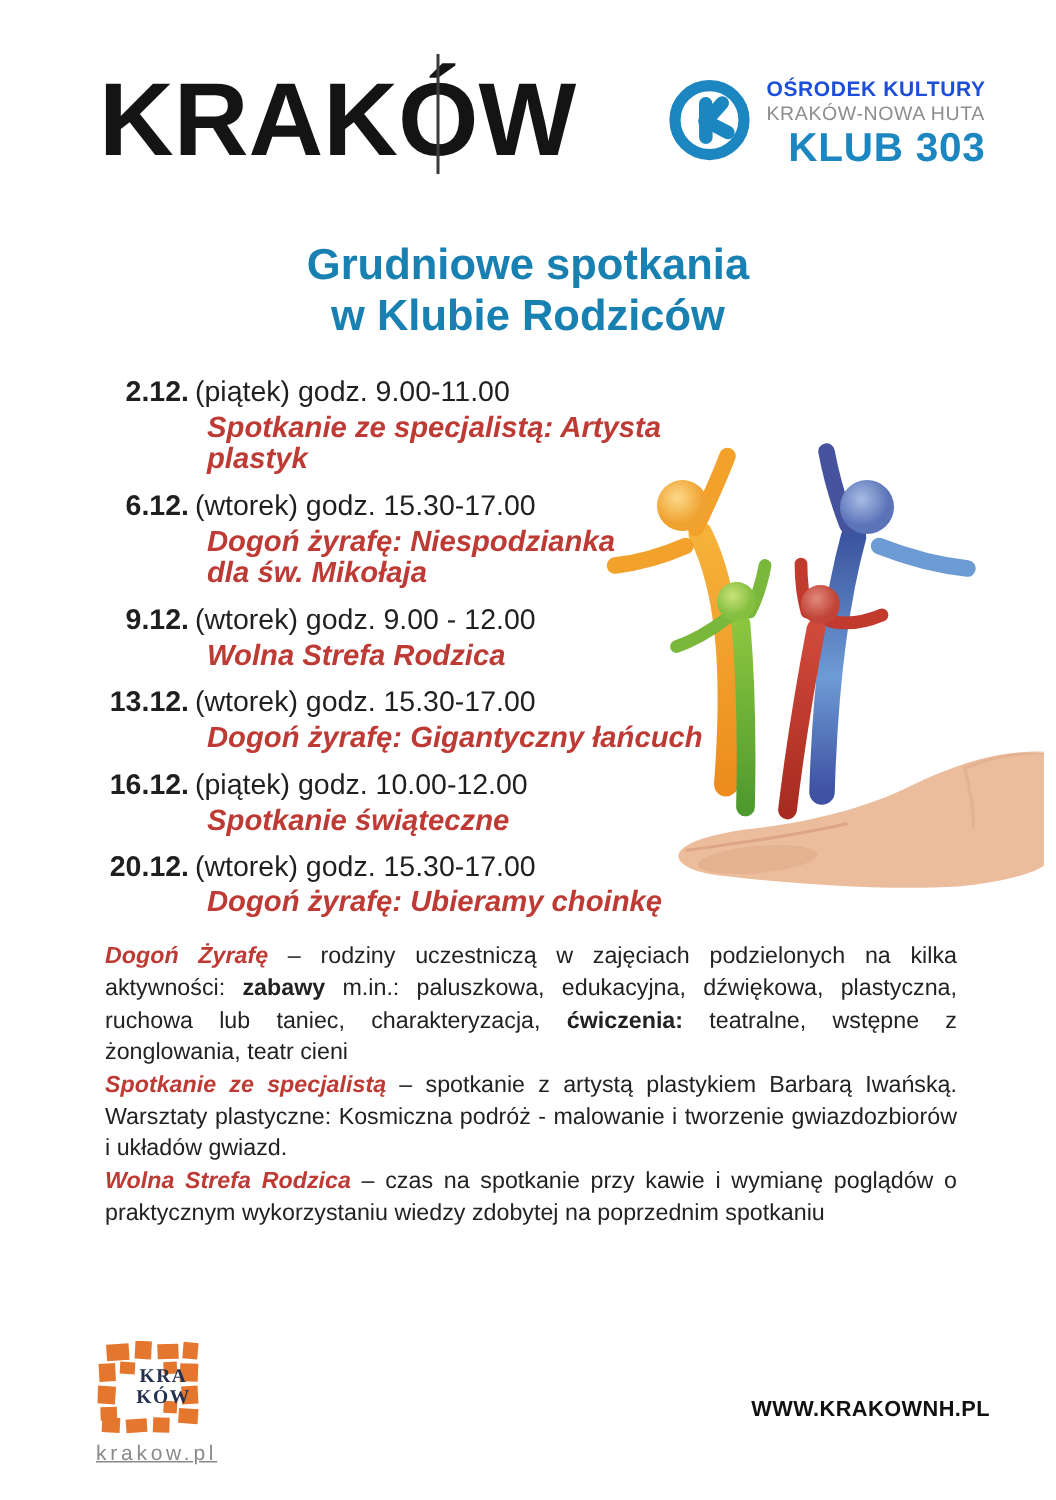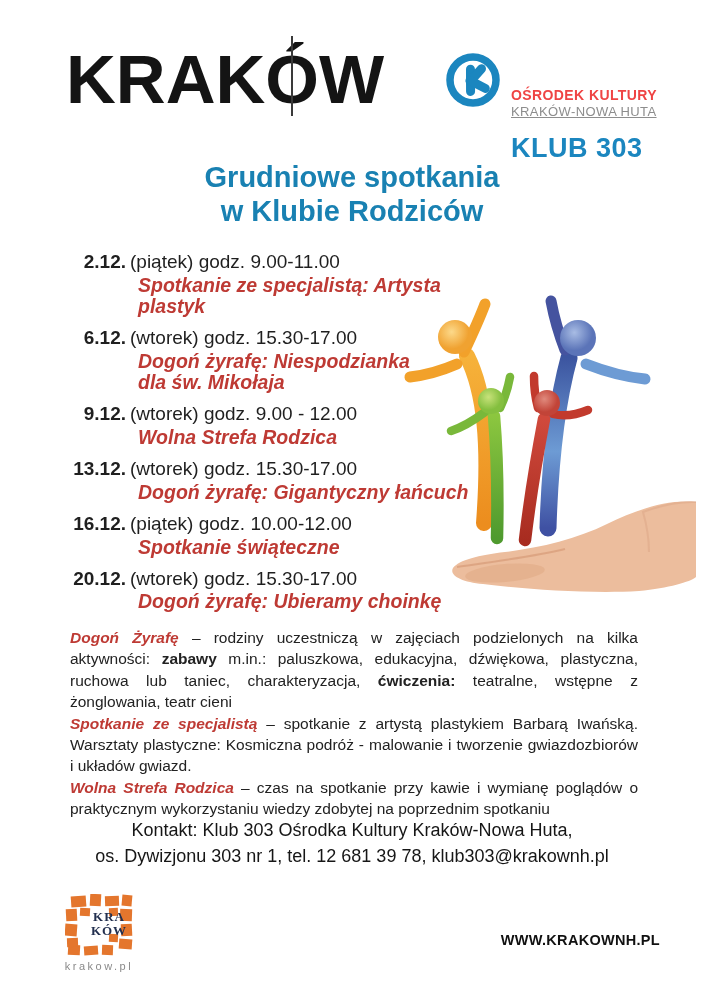--- a/index.html
+++ b/index.html
@@ -9,23 +9,23 @@
   }
   
   .city-logo{
     position:absolute;left:66px;top:40px;
     font-size:69px;font-weight:600;letter-spacing:0px;color:#141414;
   }
   .header-divider{position:absolute;left:291px;top:36px;width:2px;height:80px;background:#3a3a3a;}
   .klub-logo{position:absolute;left:445px;top:52px;display:flex;align-items:flex-start;}
   .klub-icon{width:56px;height:56px;flex:0 0 auto;}
   .klub-text{margin-left:10px;line-height:1;}
-  .klub-text .l1{font-size:14px;font-weight:bold;color:#ef4444;letter-spacing:.4px;margin-top:36px;}
-  .klub-text .l2{font-size:13px;color:#8d8d8d;letter-spacing:.4px;margin-top:3px;text-decoration:underline;}
-  .klub-text .l3{font-size:27px;font-weight:bold;color:#1b86bf;letter-spacing:.5px;margin-top:17px;}
+  .klub-text .l1{font-size:14px;font-weight:bold;color:#1d4ed8;letter-spacing:.4px;}
+  .klub-text .l2{font-size:13px;color:#8d8d8d;letter-spacing:.4px;margin-top:3px;}
+  .klub-text .l3{font-size:27px;font-weight:bold;color:#1b86bf;letter-spacing:.5px;margin-top:3px;text-align:right;}
   
   .title{
     position:absolute;left:0;top:161px;width:704px;text-align:center;
     color:#1981b2;font-size:29px;font-weight:bold;line-height:1.16;
   }
   
   .schedule{position:absolute;left:68px;top:251px;width:440px;}
   .sched-item{margin-bottom:10px;}
   .sched-line{font-size:19px;line-height:1.15;color:#1f1f1f;}
   .sched-date{display:inline-block;width:58px;text-align:right;font-weight:bold;}
@@ -50,21 +50,21 @@
   }
   
   .footer-logo{position:absolute;left:64px;top:894px;width:70px;text-align:center;}
   .mosaic-wrap{position:relative;width:68px;height:62px;margin:0 auto;}
   .mosaic-text{
     position:absolute;left:10px;top:16px;width:68px;text-align:center;
     font-family:"Liberation Serif",serif;font-weight:bold;font-size:13px;
     line-height:1.05;color:#23304f;letter-spacing:1px;
   }
   .mosaic-caption{
-    margin-top:4px;font-size:11px;letter-spacing:2.5px;color:#8a8a8a;white-space:nowrap;
+    margin-top:4px;font-size:14px;letter-spacing:2.5px;color:#8a8a8a;white-space:nowrap;text-decoration:underline;
   }
   .website{
     position:absolute;right:44px;top:932px;
     font-size:14.5px;font-weight:bold;letter-spacing:.3px;color:#111;
   }
 </style>
 </head>
 <body>
 
 <div class="poster">
@@ -235,24 +235,20 @@
       </g>
     </svg>
   </div>
 
   <div class="description">
     <p><span class="lead">Dogoń Żyrafę</span><span> – rodziny uczestniczą w zajęciach podzielonych na kilka aktywności: </span><b>zabawy</b><span> m.in.: paluszkowa, edukacyjna, dźwiękowa, plastyczna, ruchowa lub taniec, charakteryzacja, </span><b>ćwiczenia:</b><span> teatralne, wstępne z żonglowania, teatr cieni</span></p>
     <p><span class="lead">Spotkanie ze specjalistą</span><span> – spotkanie z artystą plastykiem Barbarą Iwańską. Warsztaty plastyczne: Kosmiczna podróż - malowanie i tworzenie gwiazdozbiorów i układów gwiazd.</span></p>
     <p><span class="lead">Wolna Strefa Rodzica</span><span> – czas na spotkanie przy kawie i wymianę poglądów o praktycznym wykorzystaniu wiedzy zdobytej na poprzednim spotkaniu</span></p>
   </div>
 
-  <div class="contact">
-    <div>Kontakt: Klub 303 Ośrodka Kultury Kraków-Nowa Huta,</div>
-    <div>os. Dywizjonu 303 nr 1, tel. 12 681 39 78, klub303@krakownh.pl</div>
-  </div>
 
   <div class="footer-logo">
     <div class="mosaic-wrap">
       <svg viewBox="0 0 68 62" width="68" height="62">
         <g fill="#e4762d">
           <rect x="6" y="2" width="15" height="11" transform="rotate(-4 13 7)"></rect>
           <rect x="25" y="0" width="11" height="12" transform="rotate(3 30 6)"></rect>
           <rect x="40" y="2" width="14" height="10" transform="rotate(-2 47 7)"></rect>
           <rect x="57" y="1" width="10" height="11" transform="rotate(5 62 6)"></rect>
           <rect x="55" y="15" width="12" height="12" transform="rotate(2 61 21)"></rect>

